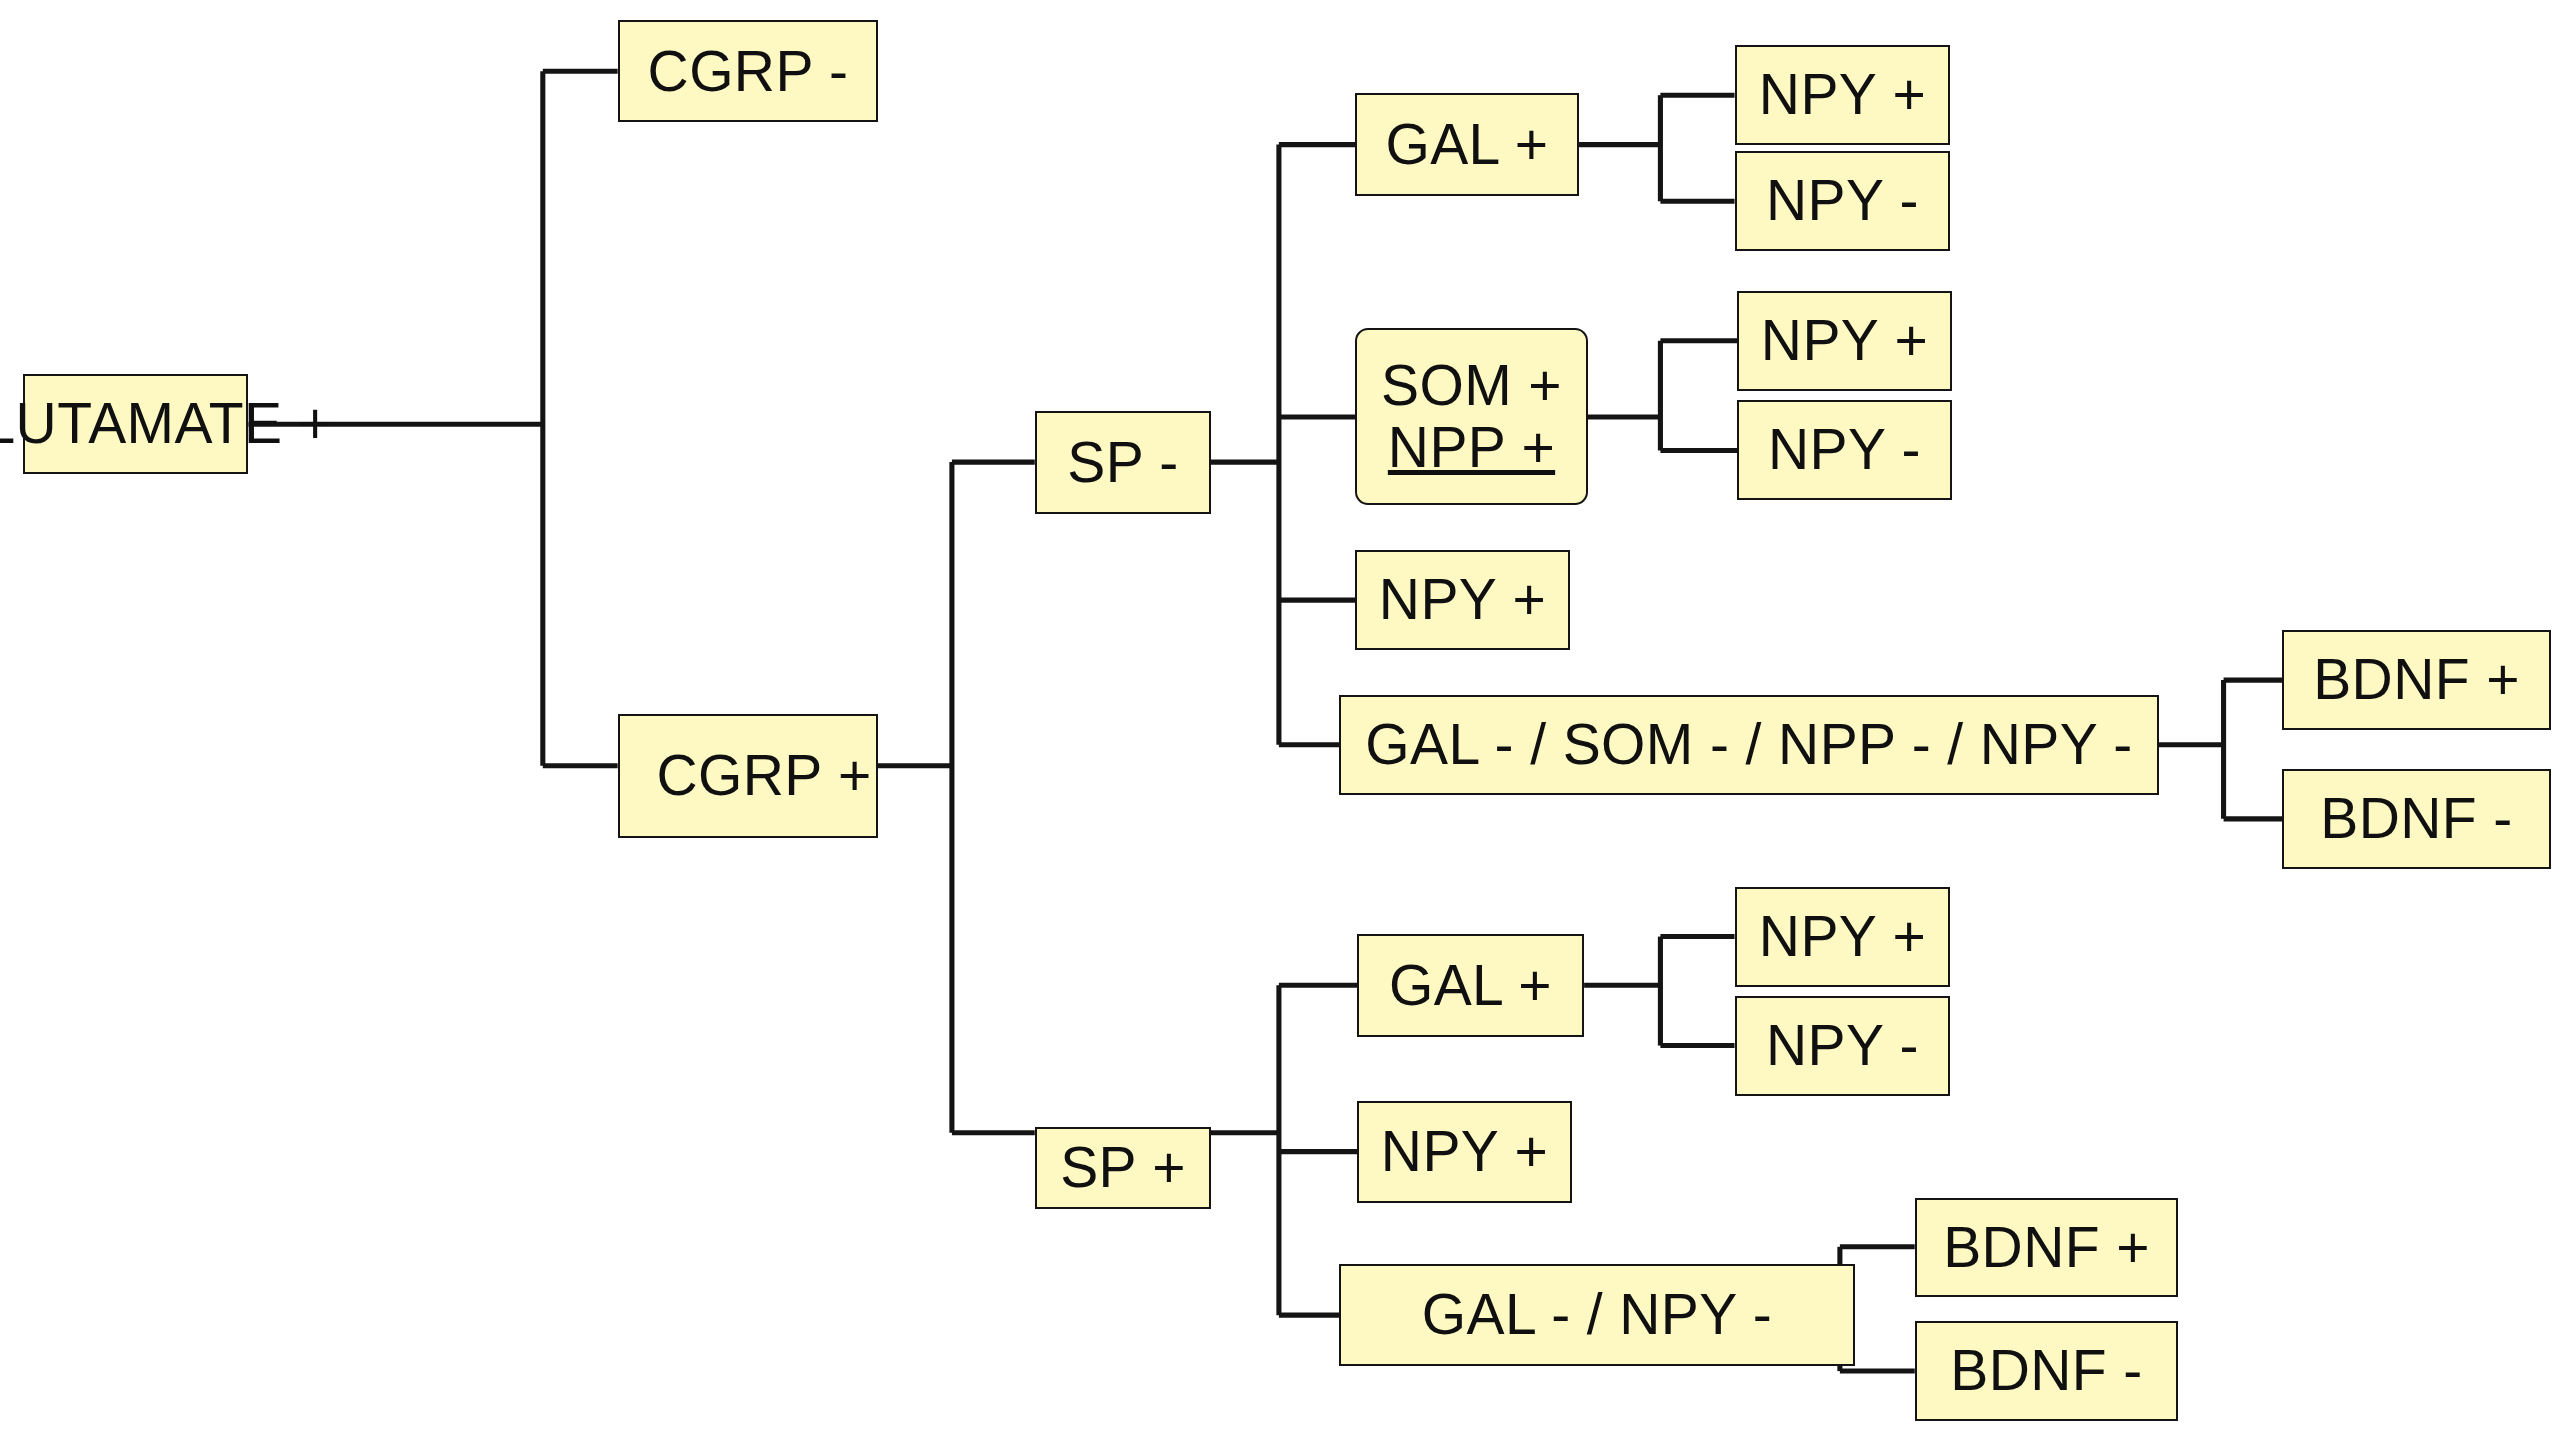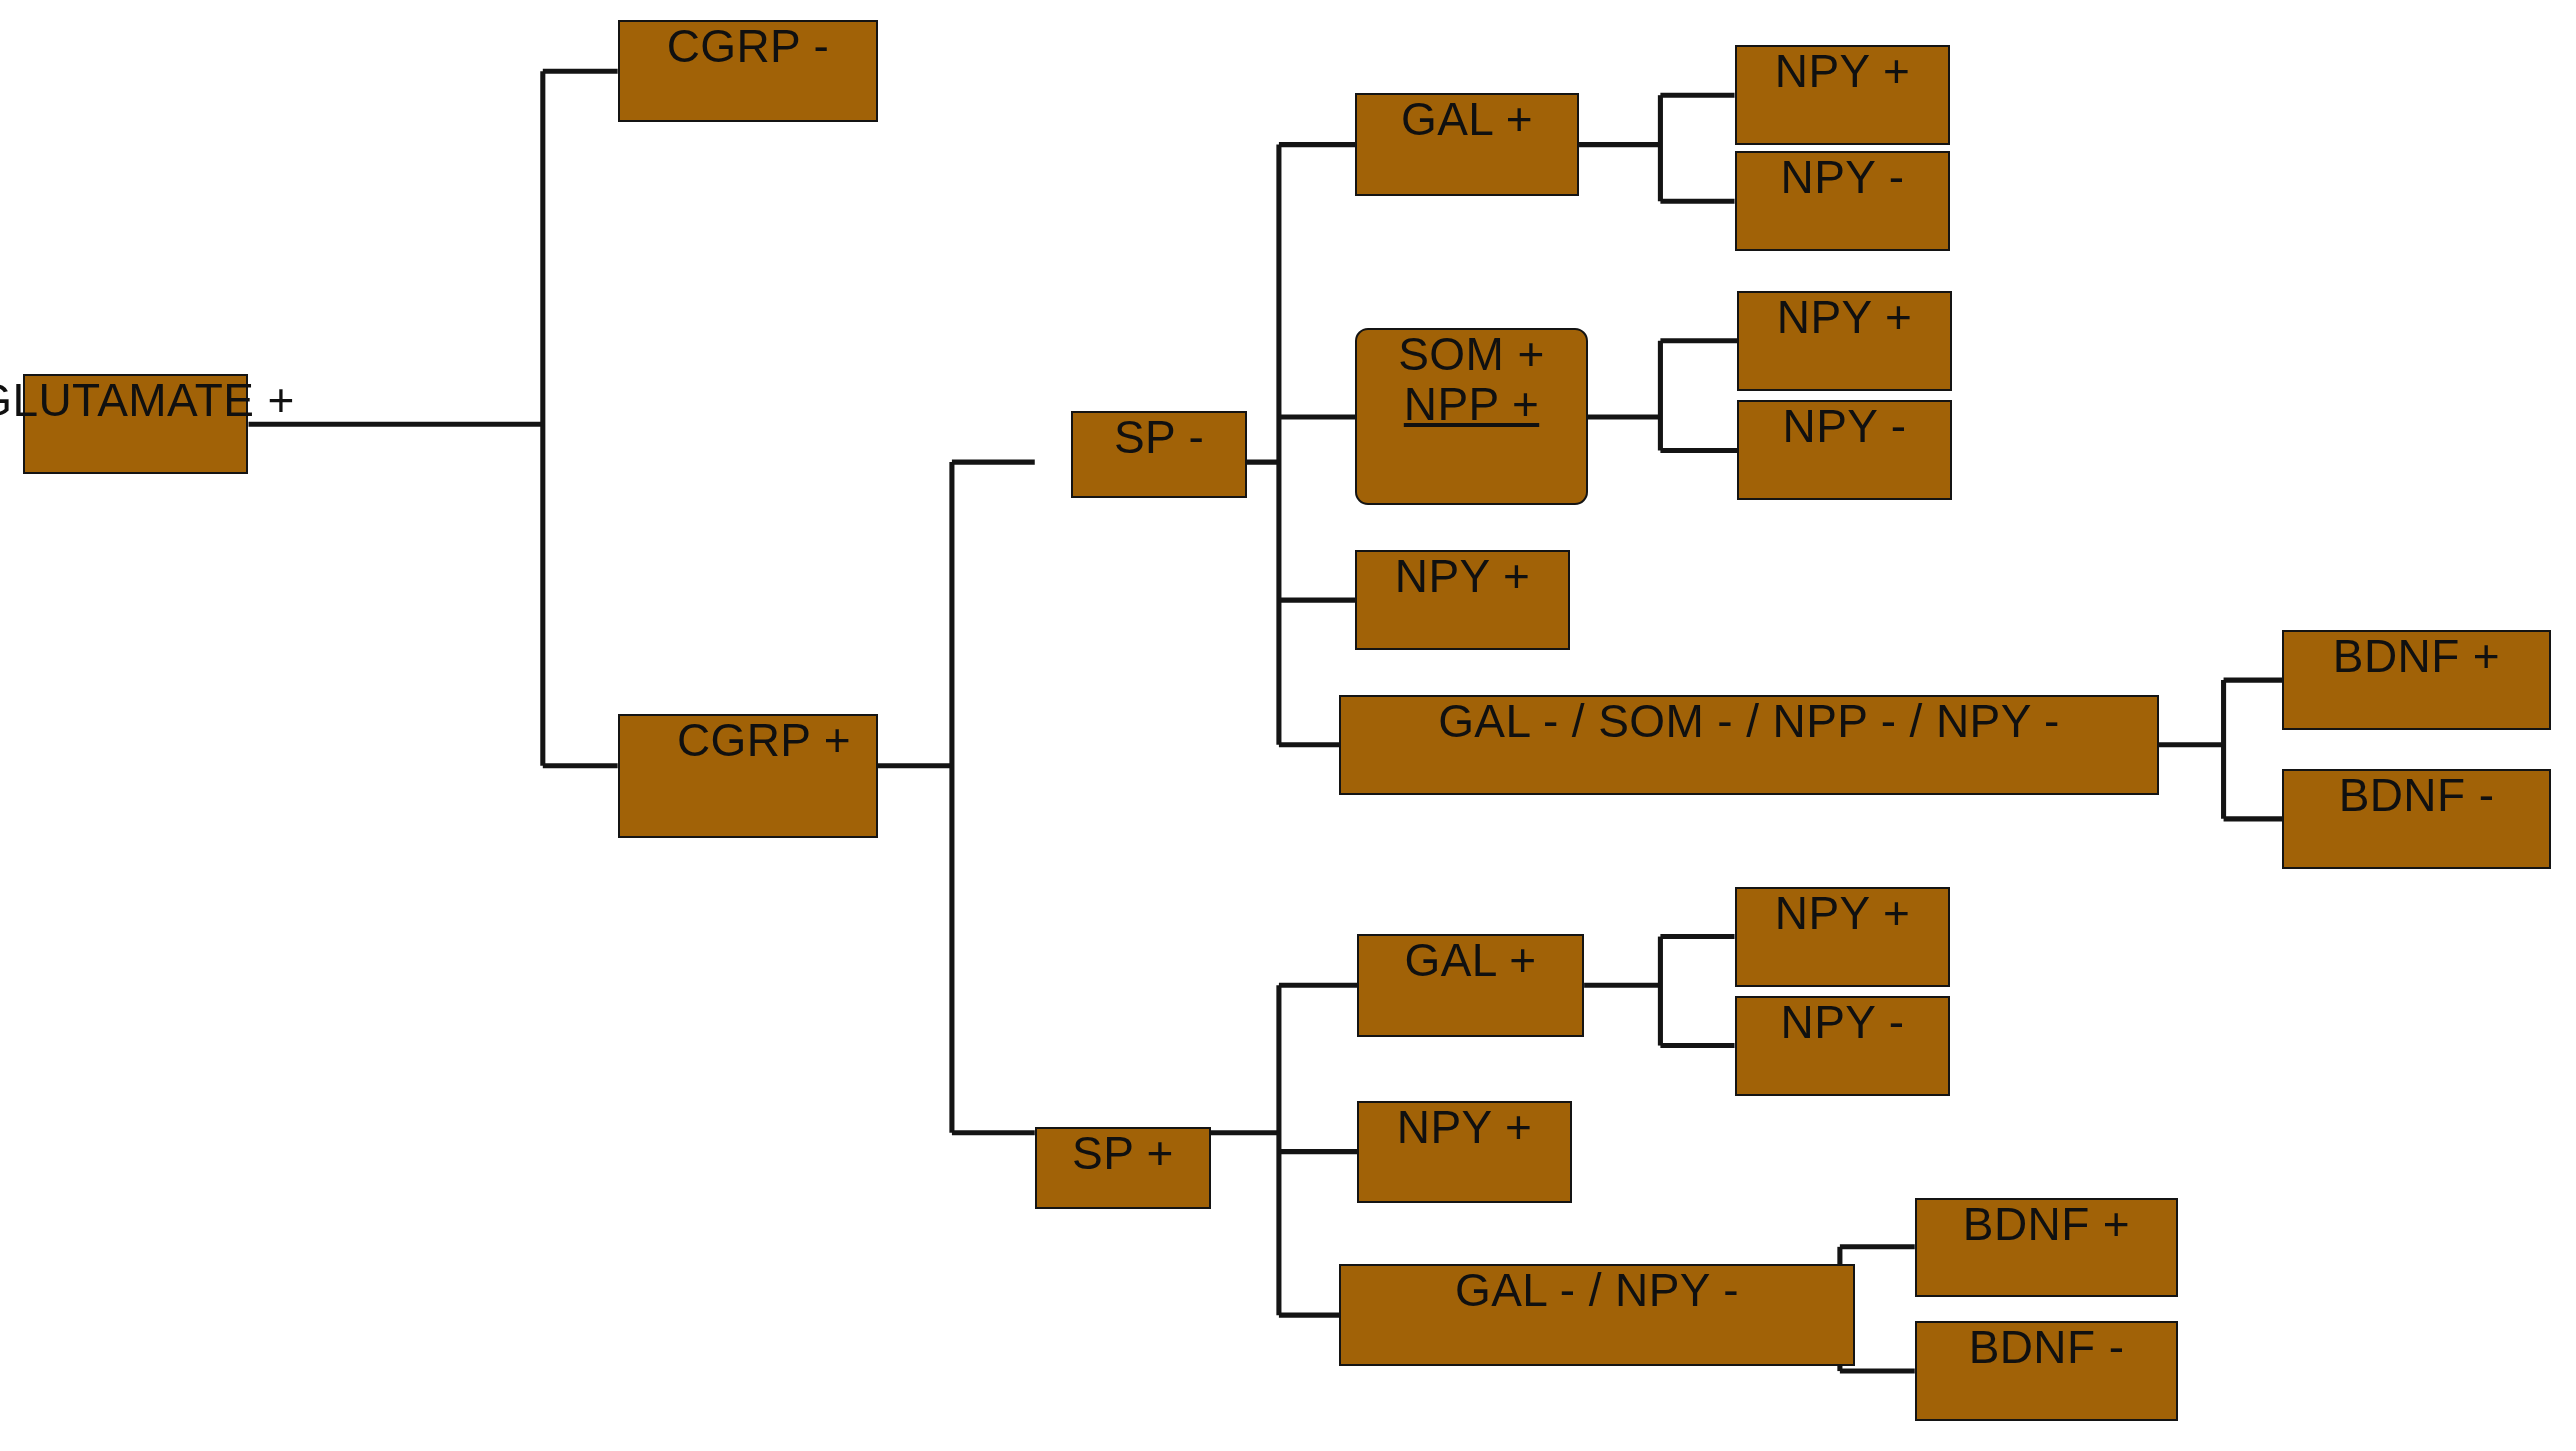--- a/index.html
+++ b/index.html
@@ -19,27 +19,28 @@
     position: absolute;
     left: 0;
     top: 0;
     width: 2576px;
     height: 1451px;
     pointer-events: none;
   }
   .node {
     position: absolute;
     box-sizing: border-box;
-    background: #a16207;
+    background: #fef9c3;
     border: 2.9px solid #141414;
     display: flex;
     flex-direction: column;
     align-items: center;
+    justify-content: center;
     color: #101010;
-    font-size: 46px;
+    font-size: 57px;
     line-height: 1.08;
     letter-spacing: 0.4px;
     white-space: nowrap;
     z-index: 2;
   }
   .node .line2 {
     display: block;
     text-decoration: underline;
   }
 </style>
@@ -91,21 +92,21 @@
   <div id="nodes">
       <div class="node" style="left: 23px; top: 374px; width: 225px; height: 100px; border-color: rgb(20, 20, 20); color: rgb(16, 16, 16);">
         <span>GLUTAMATE +</span>
       </div>
       <div class="node" style="left: 618px; top: 20.3px; width: 260px; height: 102px; border-color: rgb(20, 20, 20); color: rgb(16, 16, 16);">
         <span>CGRP -</span>
       </div>
       <div class="node" style="left: 618px; top: 714px; width: 260px; height: 124px; border-color: rgb(20, 20, 20); color: rgb(16, 16, 16); padding-left: 32px;">
         <span>CGRP +</span>
       </div>
-      <div class="node" style="left: 1035px; top: 411px; width: 176px; height: 87px; border-color: rgb(20, 20, 20); color: rgb(16, 16, 16); margin-left: 36px;">
+      <div class="node" style="left: 1035px; top: 411px; width: 176px; height: 103px; border-color: rgb(20, 20, 20); color: rgb(16, 16, 16);">
         <span>SP -</span>
       </div>
       <div class="node" style="left: 1035px; top: 1127px; width: 176px; height: 82px; border-color: rgb(20, 20, 20); color: rgb(16, 16, 16);">
         <span>SP +</span>
       </div>
       <div class="node" style="left: 1355px; top: 93px; width: 224px; height: 103px; border-color: rgb(20, 20, 20); color: rgb(16, 16, 16);">
         <span>GAL +</span>
       </div>
       <div class="node" style="left: 1735px; top: 45px; width: 215px; height: 100px; border-color: rgb(20, 20, 20); color: rgb(16, 16, 16);">
         <span>NPY +</span>

